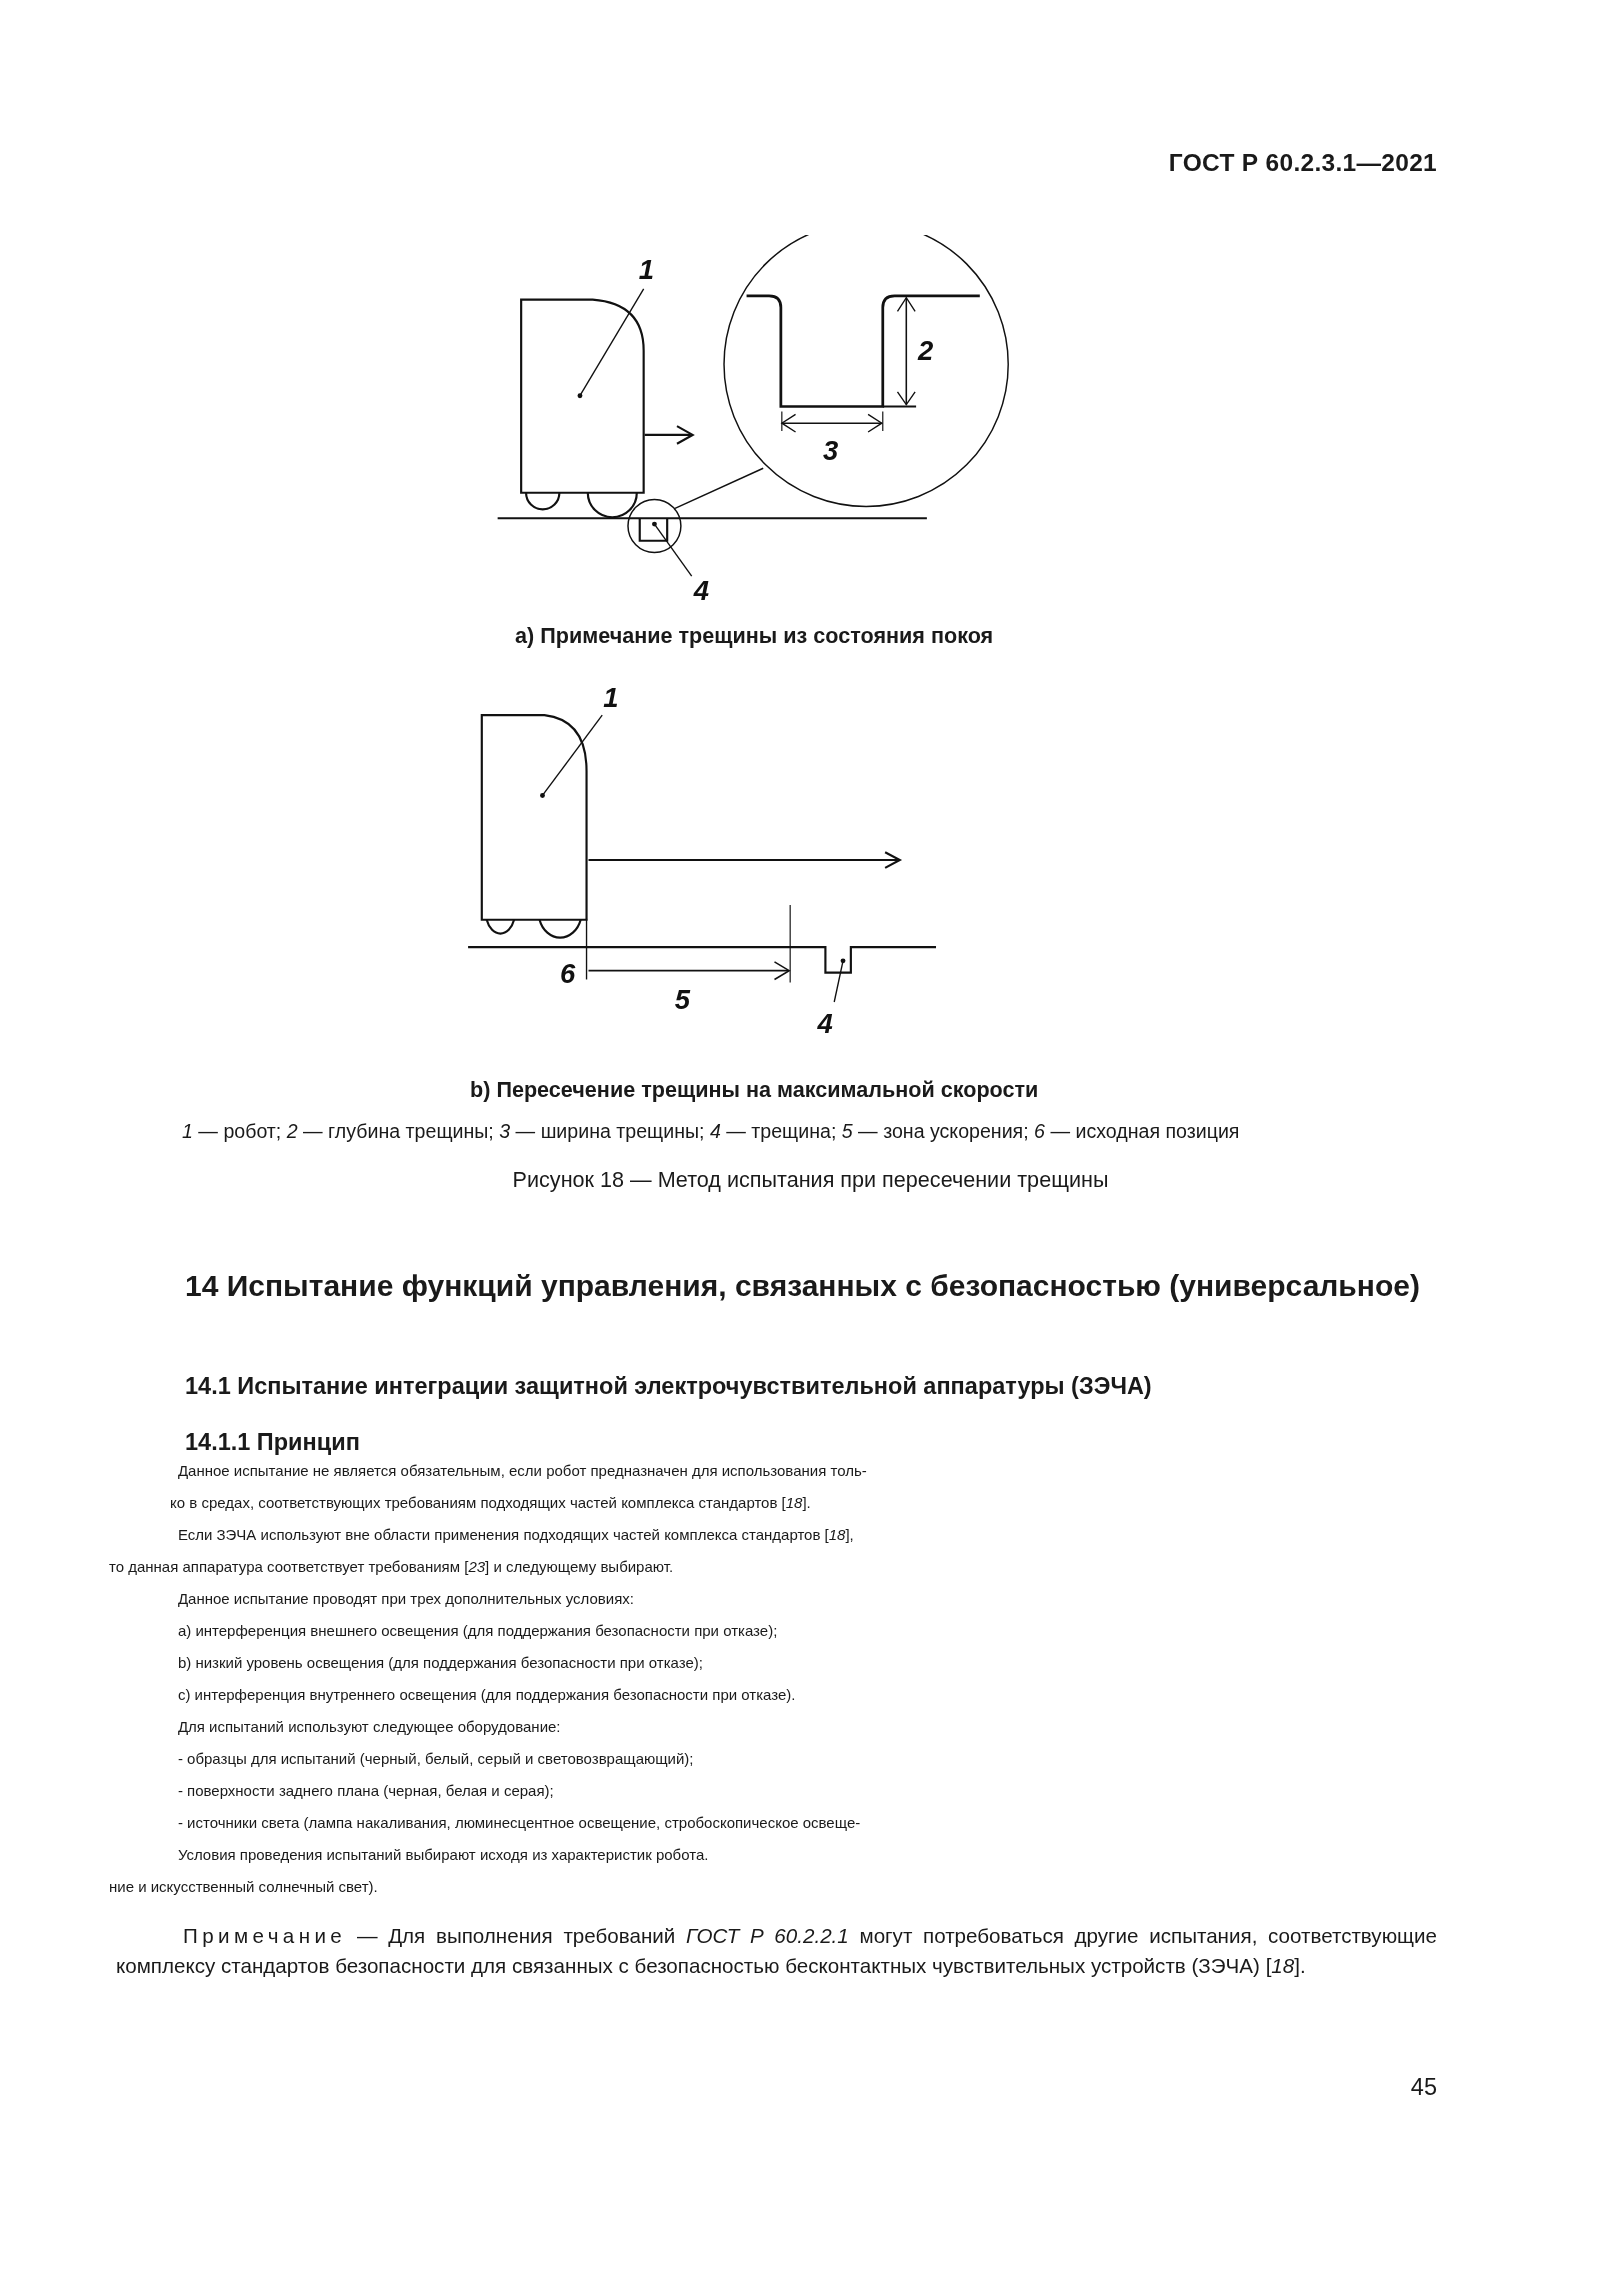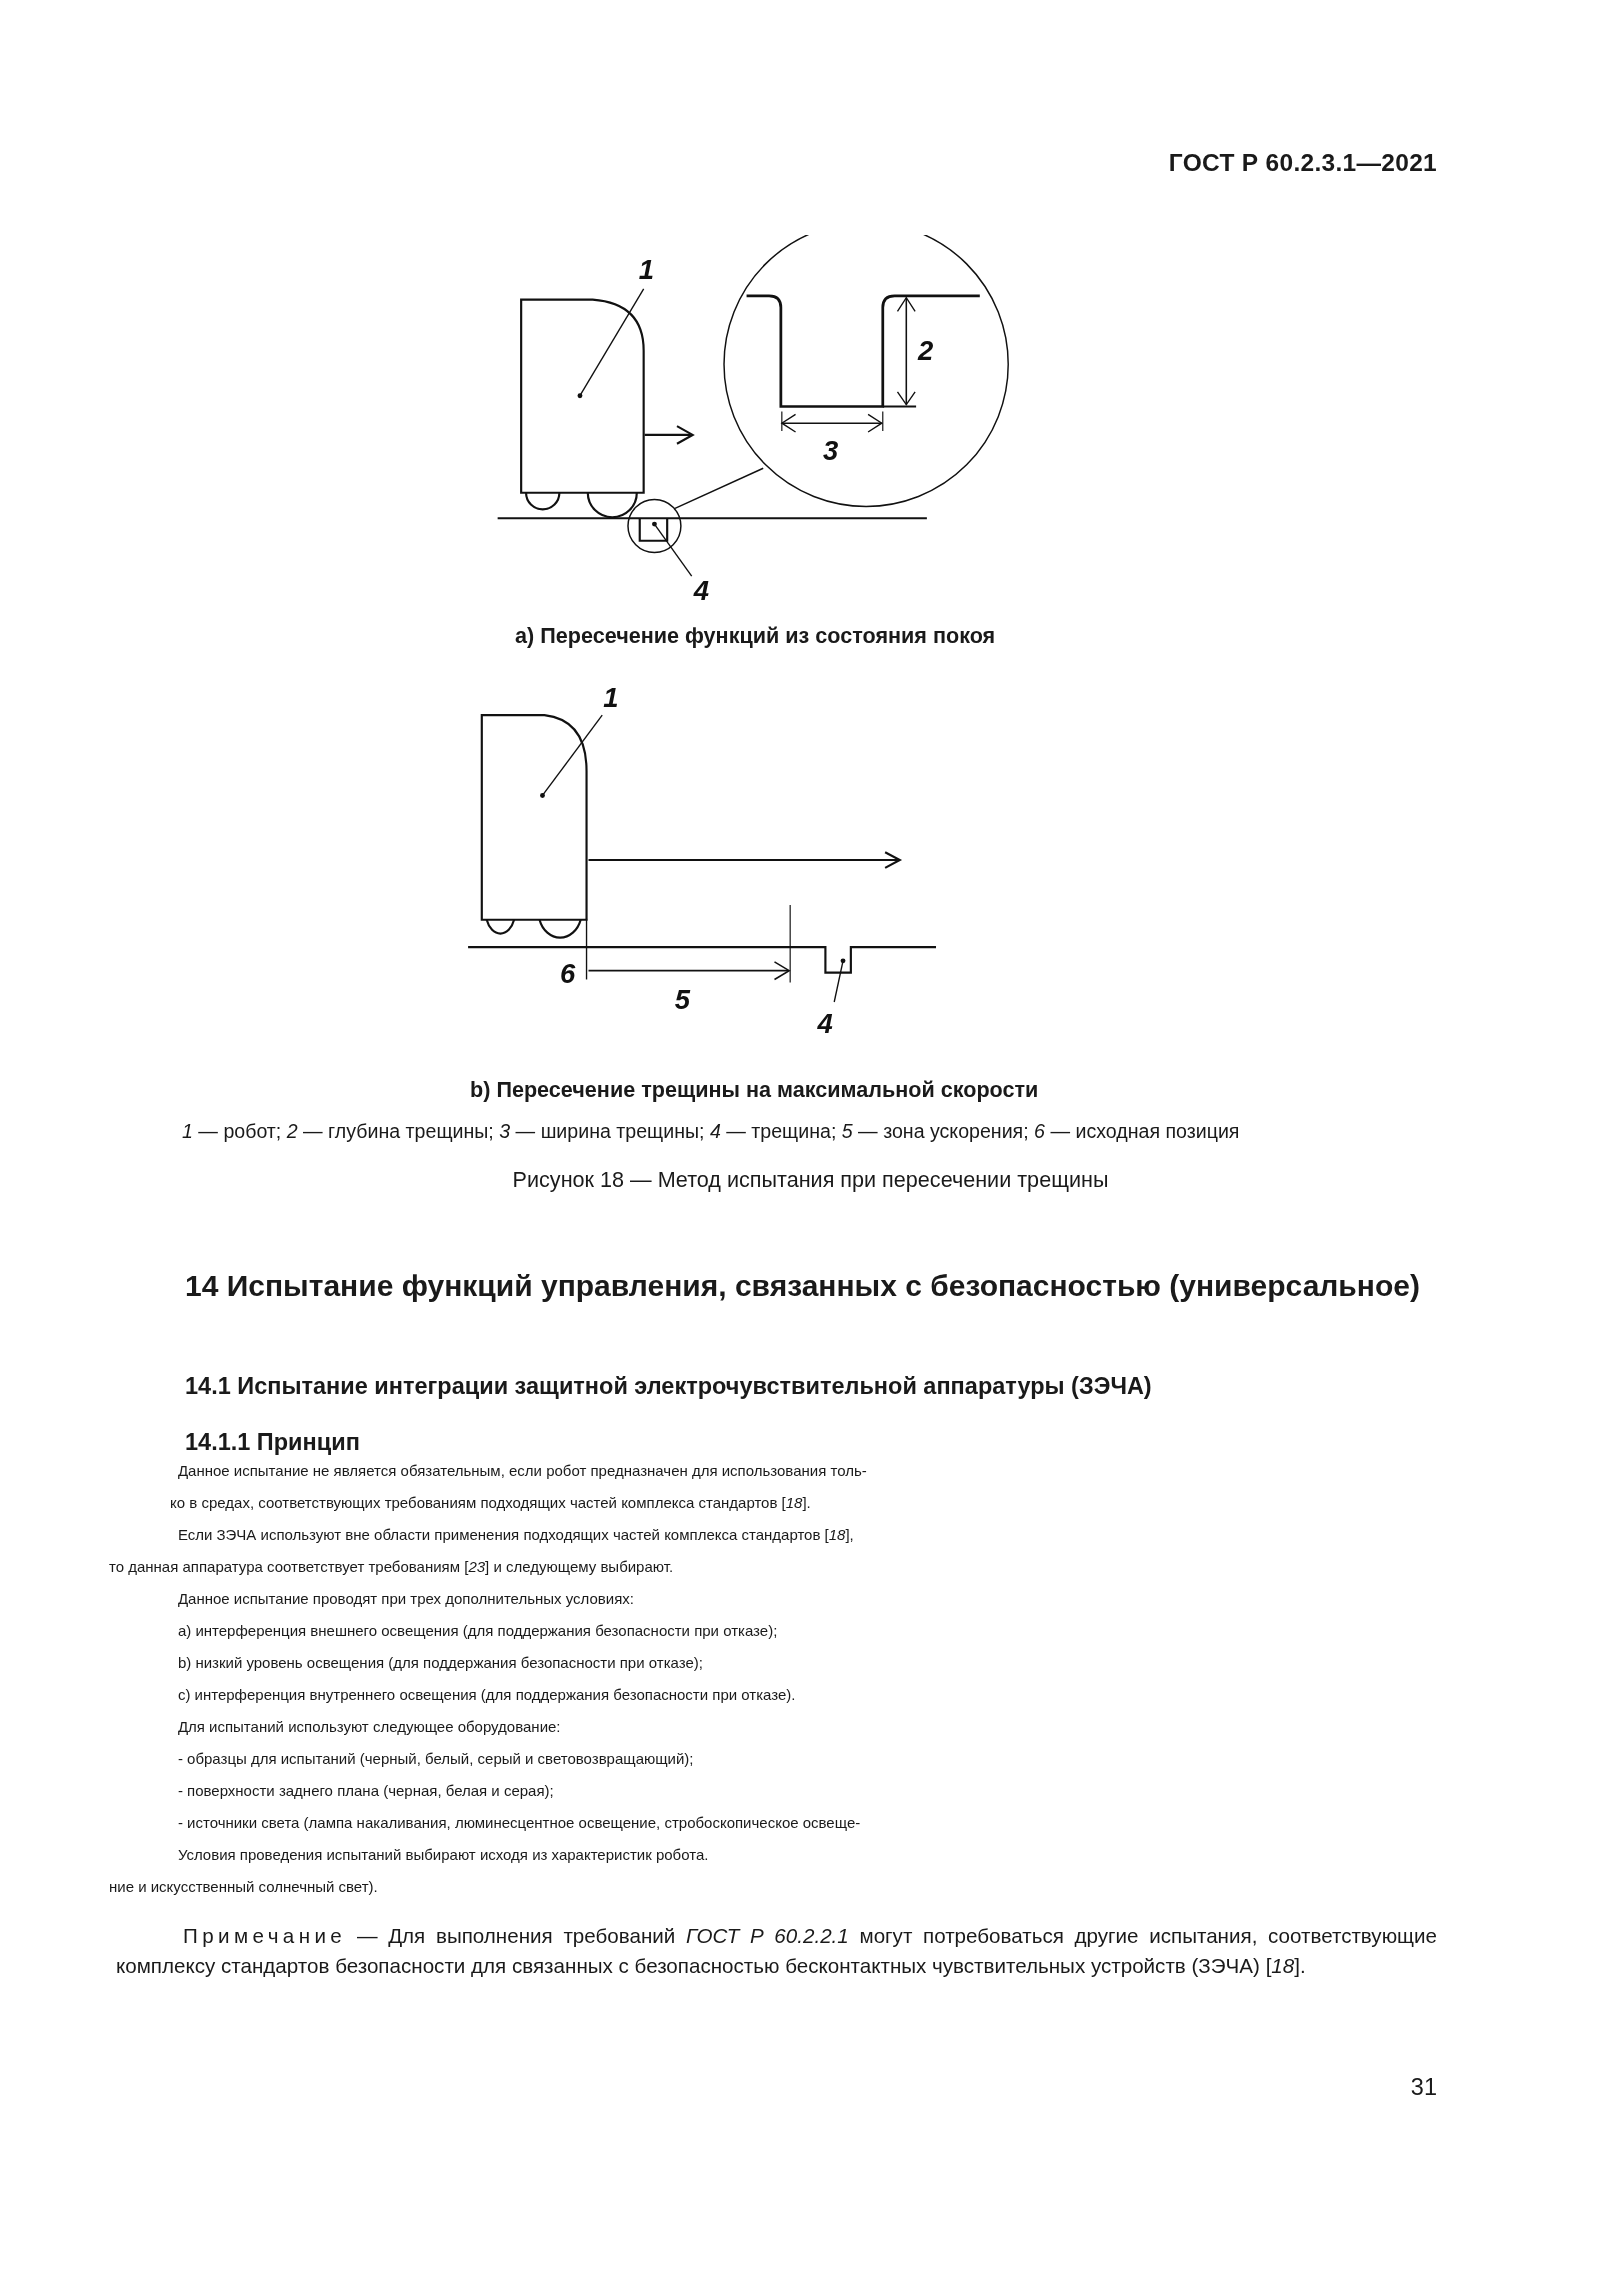--- a/index.html
+++ b/index.html
@@ -97,21 +97,21 @@
     <circle cx="112" cy="164" r="2.5" fill="#111"></circle>
     <circle cx="188" cy="295" r="2.5" fill="#111"></circle>
     <g font-family="Liberation Sans, sans-serif" font-size="28" font-weight="bold" font-style="italic" fill="#111">
       <text x="172" y="45">1</text>
       <text x="457" y="128">2</text>
       <text x="360" y="230">3</text>
       <text x="228" y="372">4</text>
     </g>
   </svg>
 </div>
-<div class="subcap" style="left:515px; top:623px;">a) Пересечение функций из состояния покоя</div>
+<div class="subcap" style="left:515px; top:623px;">a) Примечание трещины из состояния покоя</div>
 
 <div class="fig" style="left:451px; top:676px;">
   <svg width="647" height="372" viewBox="0 0 660 380" xmlns="http://www.w3.org/2000/svg">
     <g fill="none" stroke="#111" stroke-width="2.2">
       <path d="M31 40 L31 249 L138 249 L138 97 Q138 45 95 40 Z"></path>
       <path d="M36 249 A15 22 0 0 0 64 249"></path>
       <path d="M90 249 A22 26 0 0 0 132 249"></path>
       <path d="M17 277 L382 277 L382 303 L408 303 L408 277 L495 277"></path>
       <line x1="138" y1="248" x2="138" y2="310" stroke-width="1.4"></line>
       <line x1="140" y1="188" x2="456" y2="188"></line>
@@ -157,14 +157,14 @@
   <span class="line" style="padding-left:3.9px;">- поверхности заднего плана (черная, белая и серая);</span>
   <span class="line" style="padding-left:3.9px;">- источники света (лампа накаливания, люминесцентное освещение, стробоскопическое освеще-</span>
   <span class="line" style="padding-left:3.9px;">Условия проведения испытаний выбирают исходя из характеристик робота.</span>
   <span class="line" style="margin-left:-65px;">ние и искусственный солнечный свет).</span>
 </div>
 
 <div class="note">
   <span style="display:inline-block; width:67px;"></span><span class="lbl">Примечание</span><span> — Для выполнения требований </span><i>ГОСТ Р 60.2.2.1</i><span> могут потребоваться другие испытания, соответствующие комплексу стандартов безопасности для связанных с безопасностью бесконтактных чувствительных устройств (ЗЭЧА) [</span><i>18</i><span>].</span>
 </div>
 
-<div class="pagenum">31</div>
+<div class="pagenum">45</div>
 
 
 </body></html>

